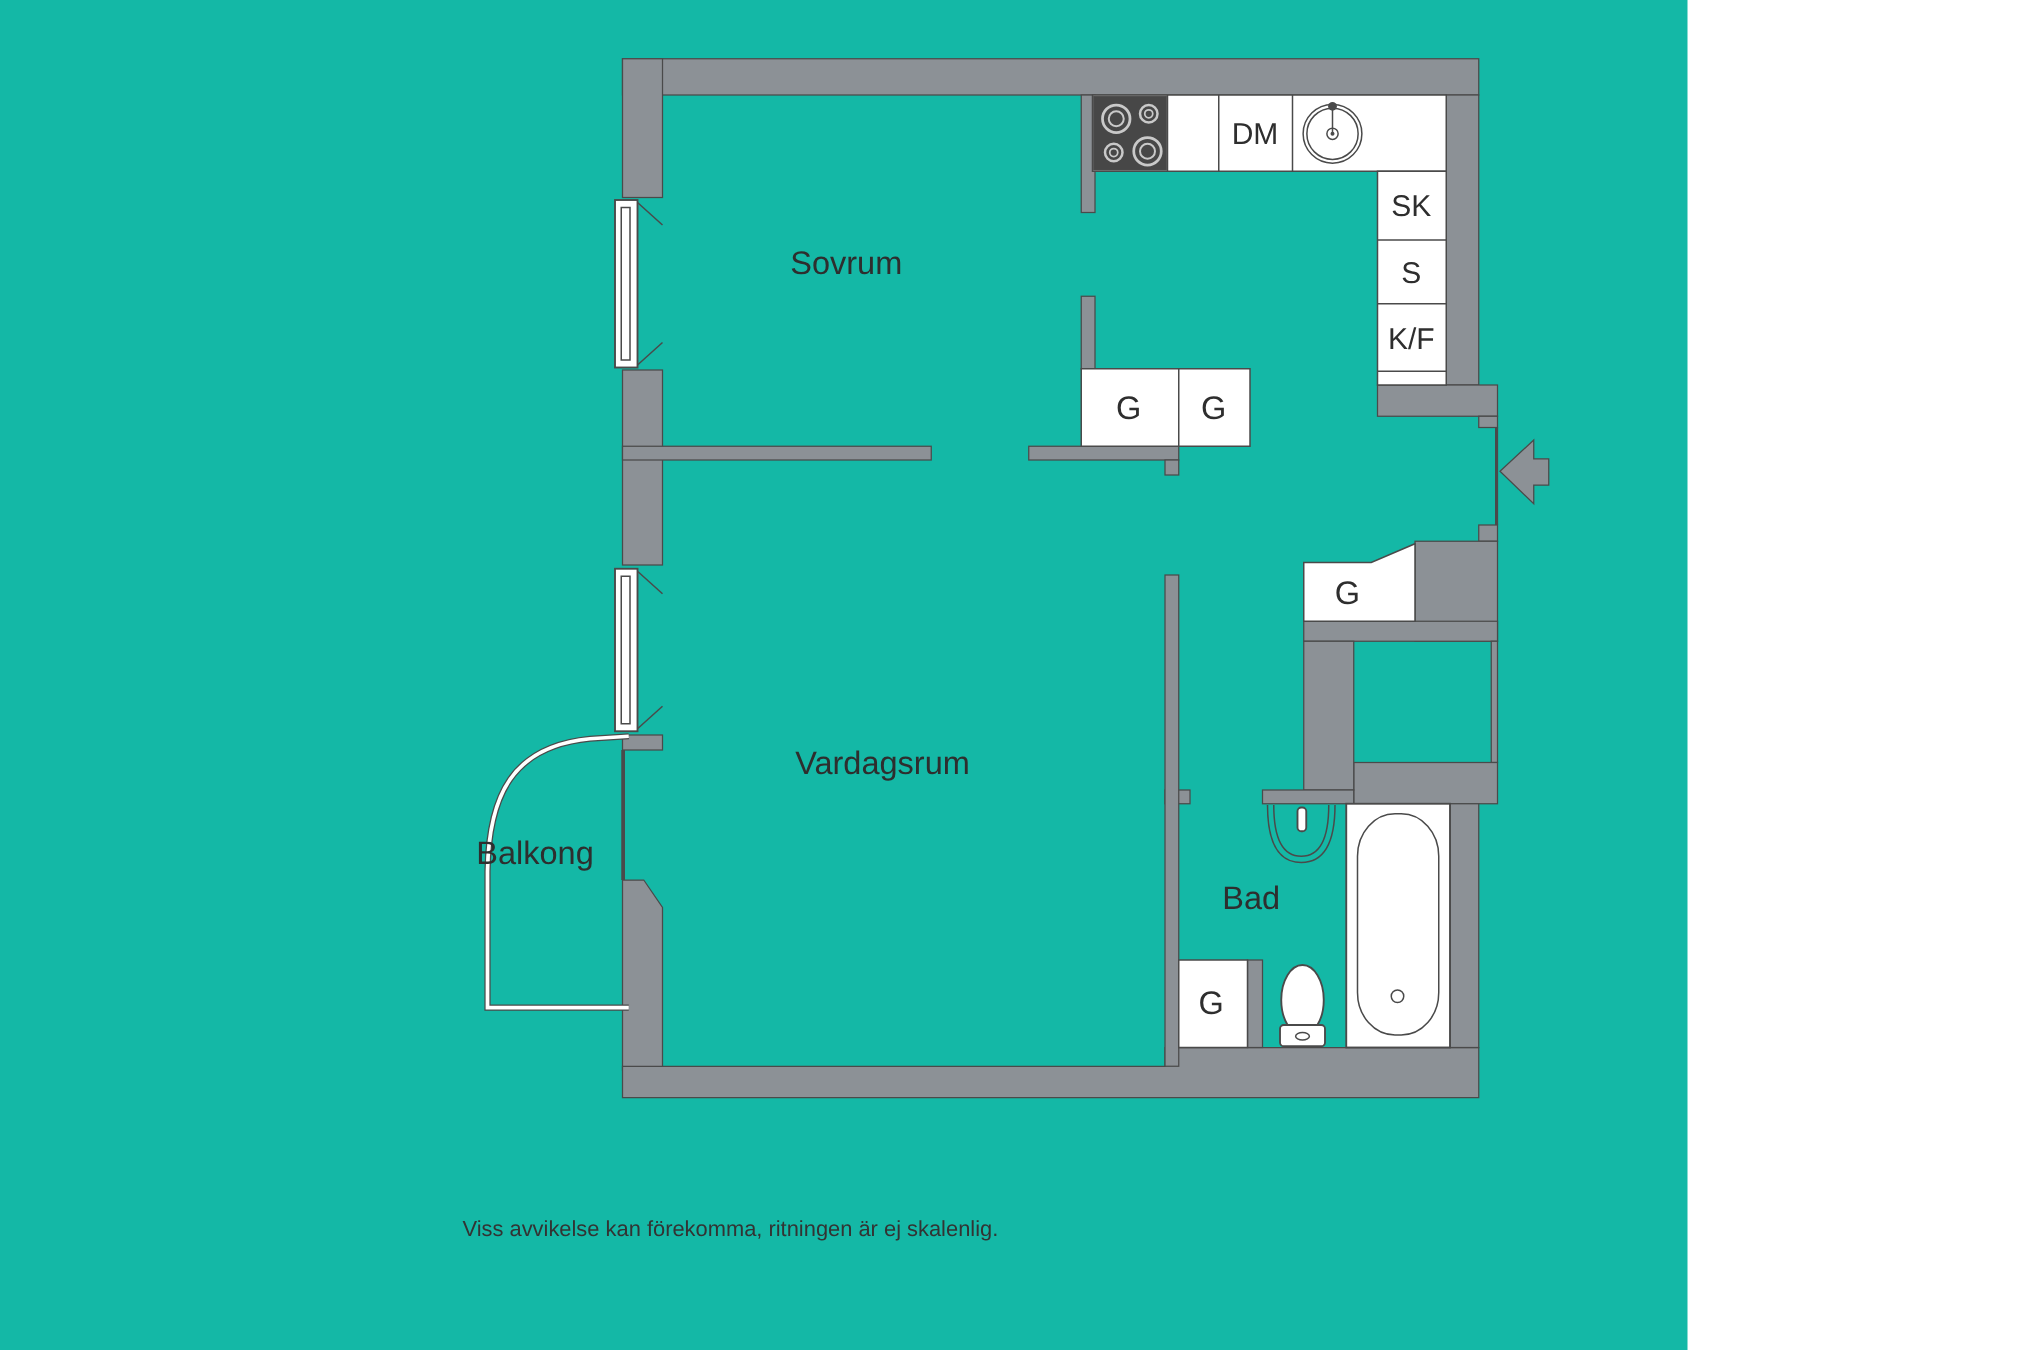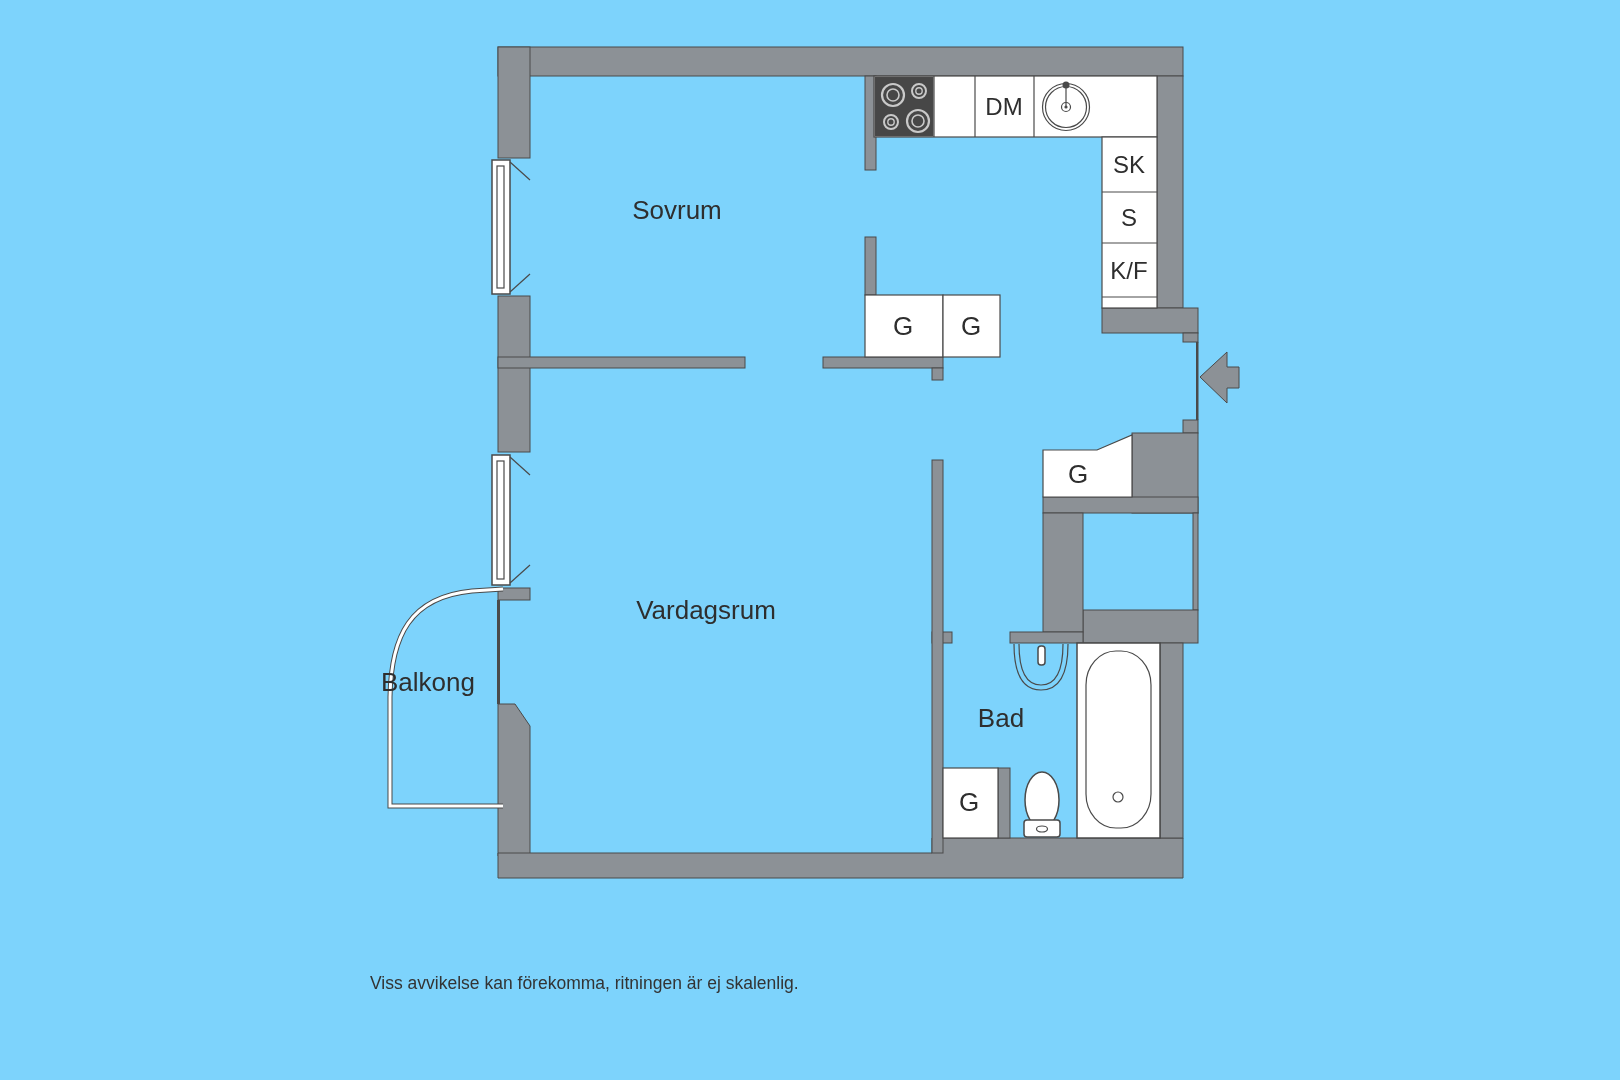--- a/index.html
+++ b/index.html
@@ -1,16 +1,16 @@
 <!DOCTYPE html>
 <html style="--color-wall: #8C9196; --color-line: #4A4A4A; --color-stove: #474747; --color-text: #2E2E2E;"><head>
 <meta charset="utf-8">
 <style>
   html,body{margin:0;padding:0;background:#fff;}
-  .stage{position:relative;width:1620px;height:1080px;background:#7dd3fc;overflow:hidden;
+  .stage{position:relative;width:1350px;height:1080px;background:#14b8a6;overflow:hidden;
          font-family:"Liberation Sans",sans-serif;}
   svg{position:absolute;left:0;top:0;}
   .wall{fill:var(--color-wall,#8C9196);stroke:var(--color-line,#4A4A4A);stroke-width:1;}
   .cab{fill:#ffffff;stroke:var(--color-line,#4A4A4A);stroke-width:1.2;}
   .fixture{fill:#ffffff;stroke:var(--color-line,#4A4A4A);stroke-width:1.5;}
   .thin{stroke:var(--color-line,#4A4A4A);stroke-width:1.2;fill:none;}
   .doorline{fill:var(--color-line,#4A4A4A);}
   .stove{fill:var(--color-stove,#474747);stroke:var(--color-line,#4A4A4A);stroke-width:1;}
   .burner{fill:none;stroke:#c9c9c9;}
   .lbl{font-family:"Liberation Sans",sans-serif;font-size:26px;fill:var(--color-text,#2E2E2E);

